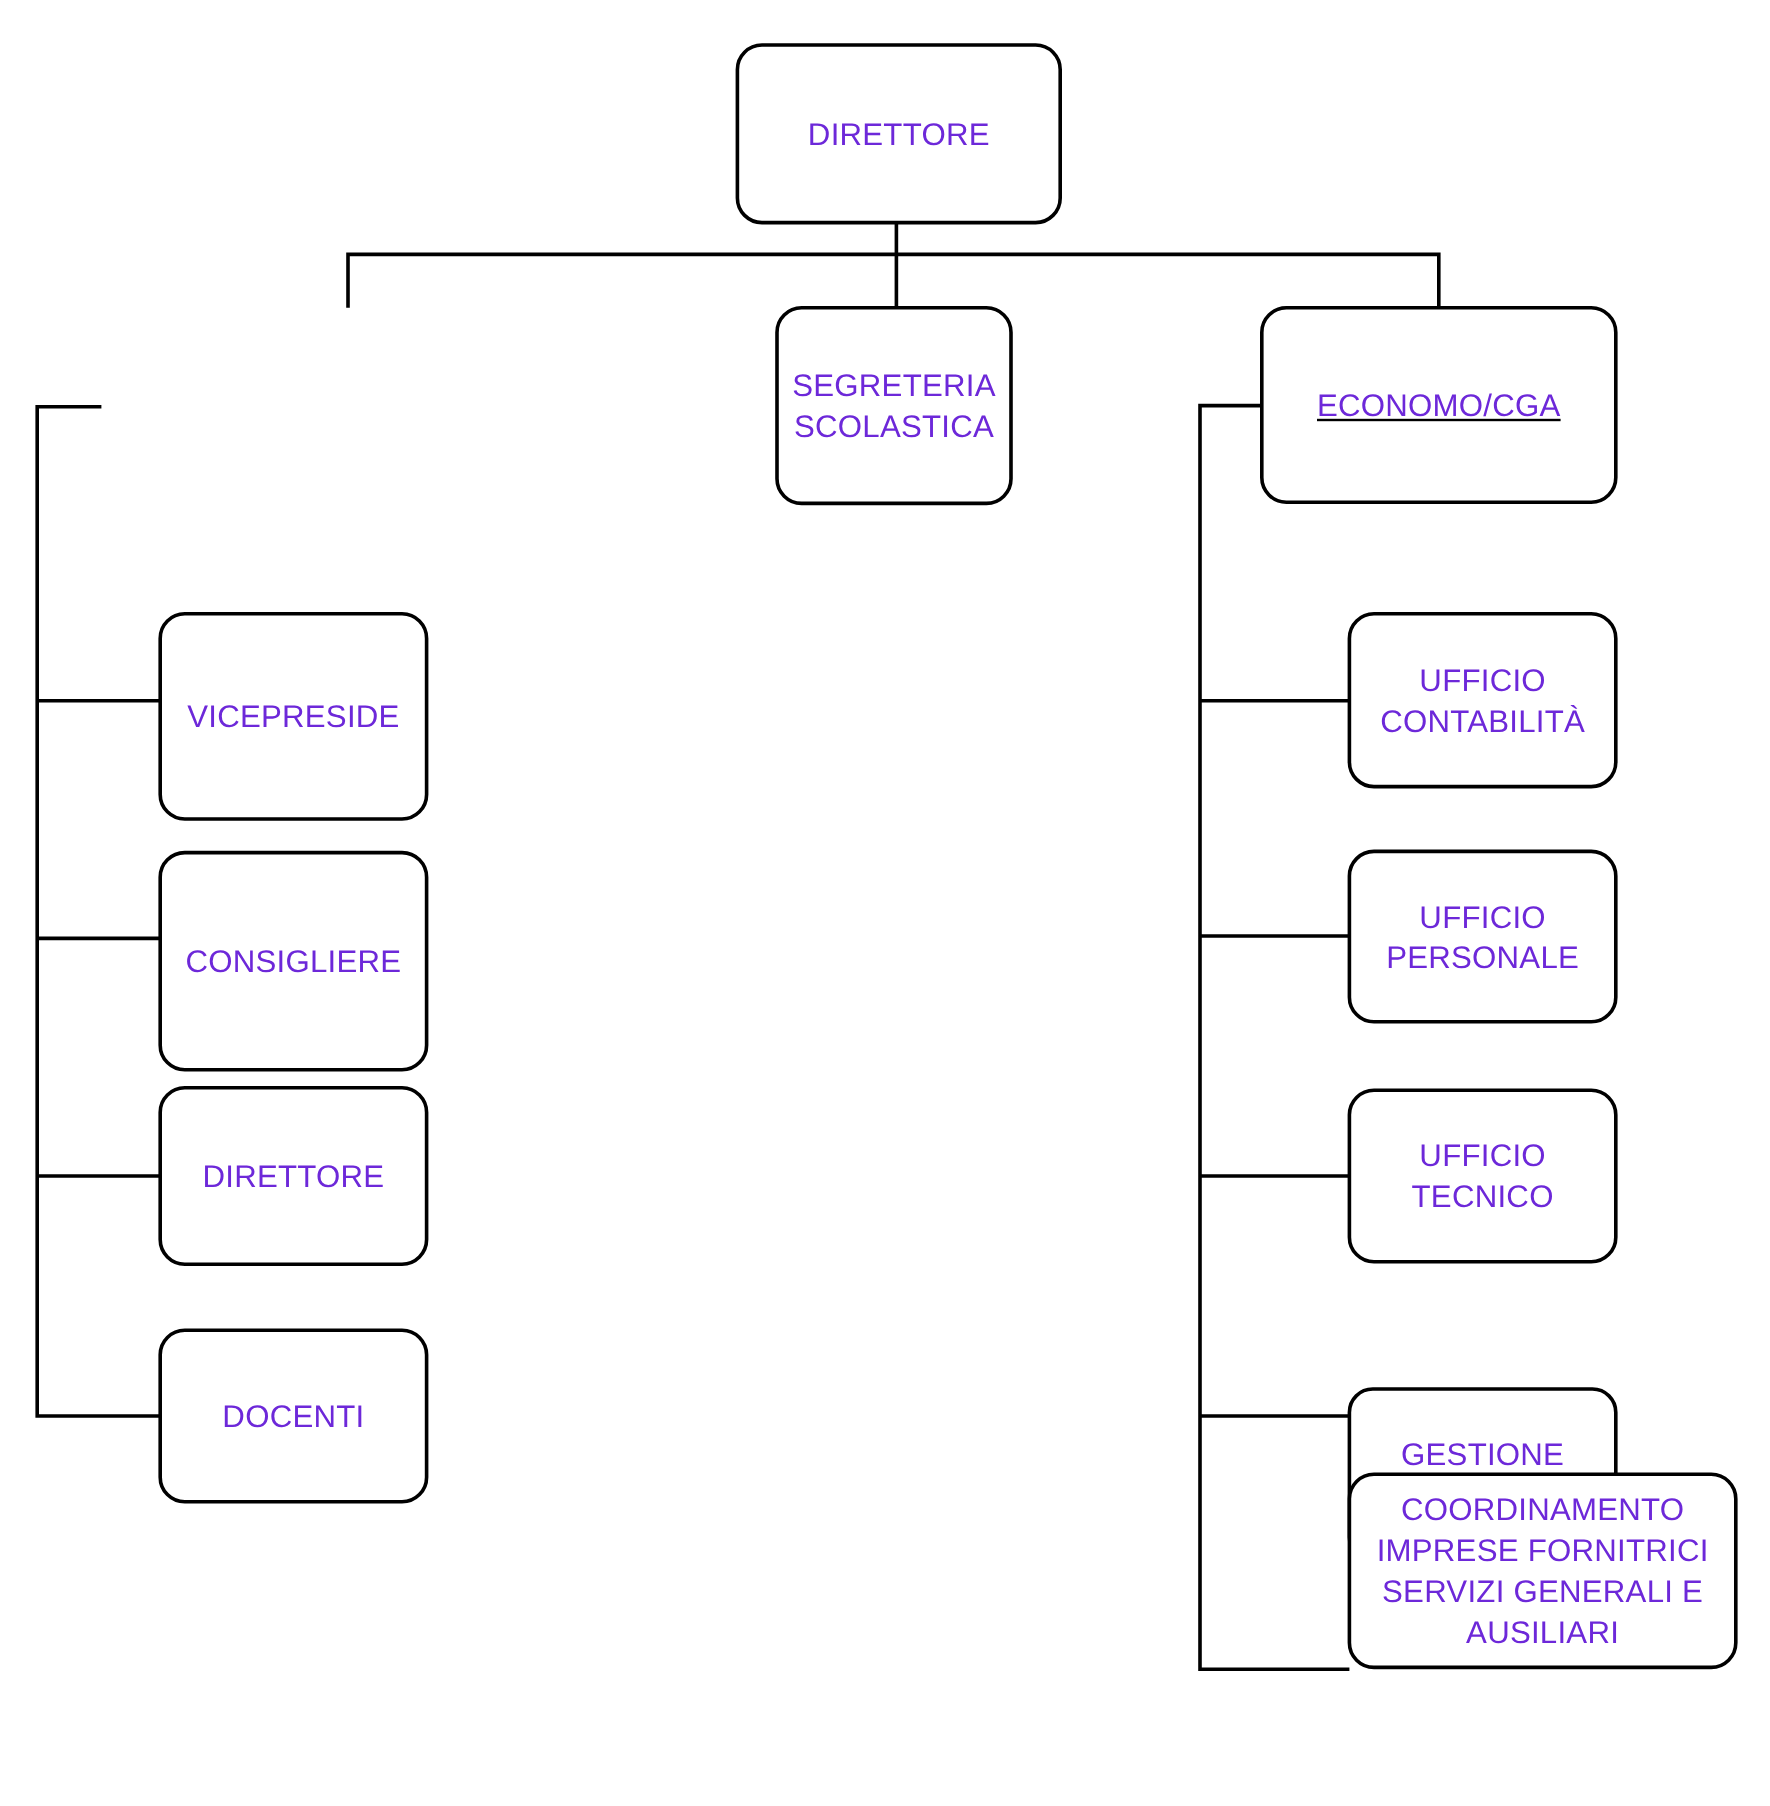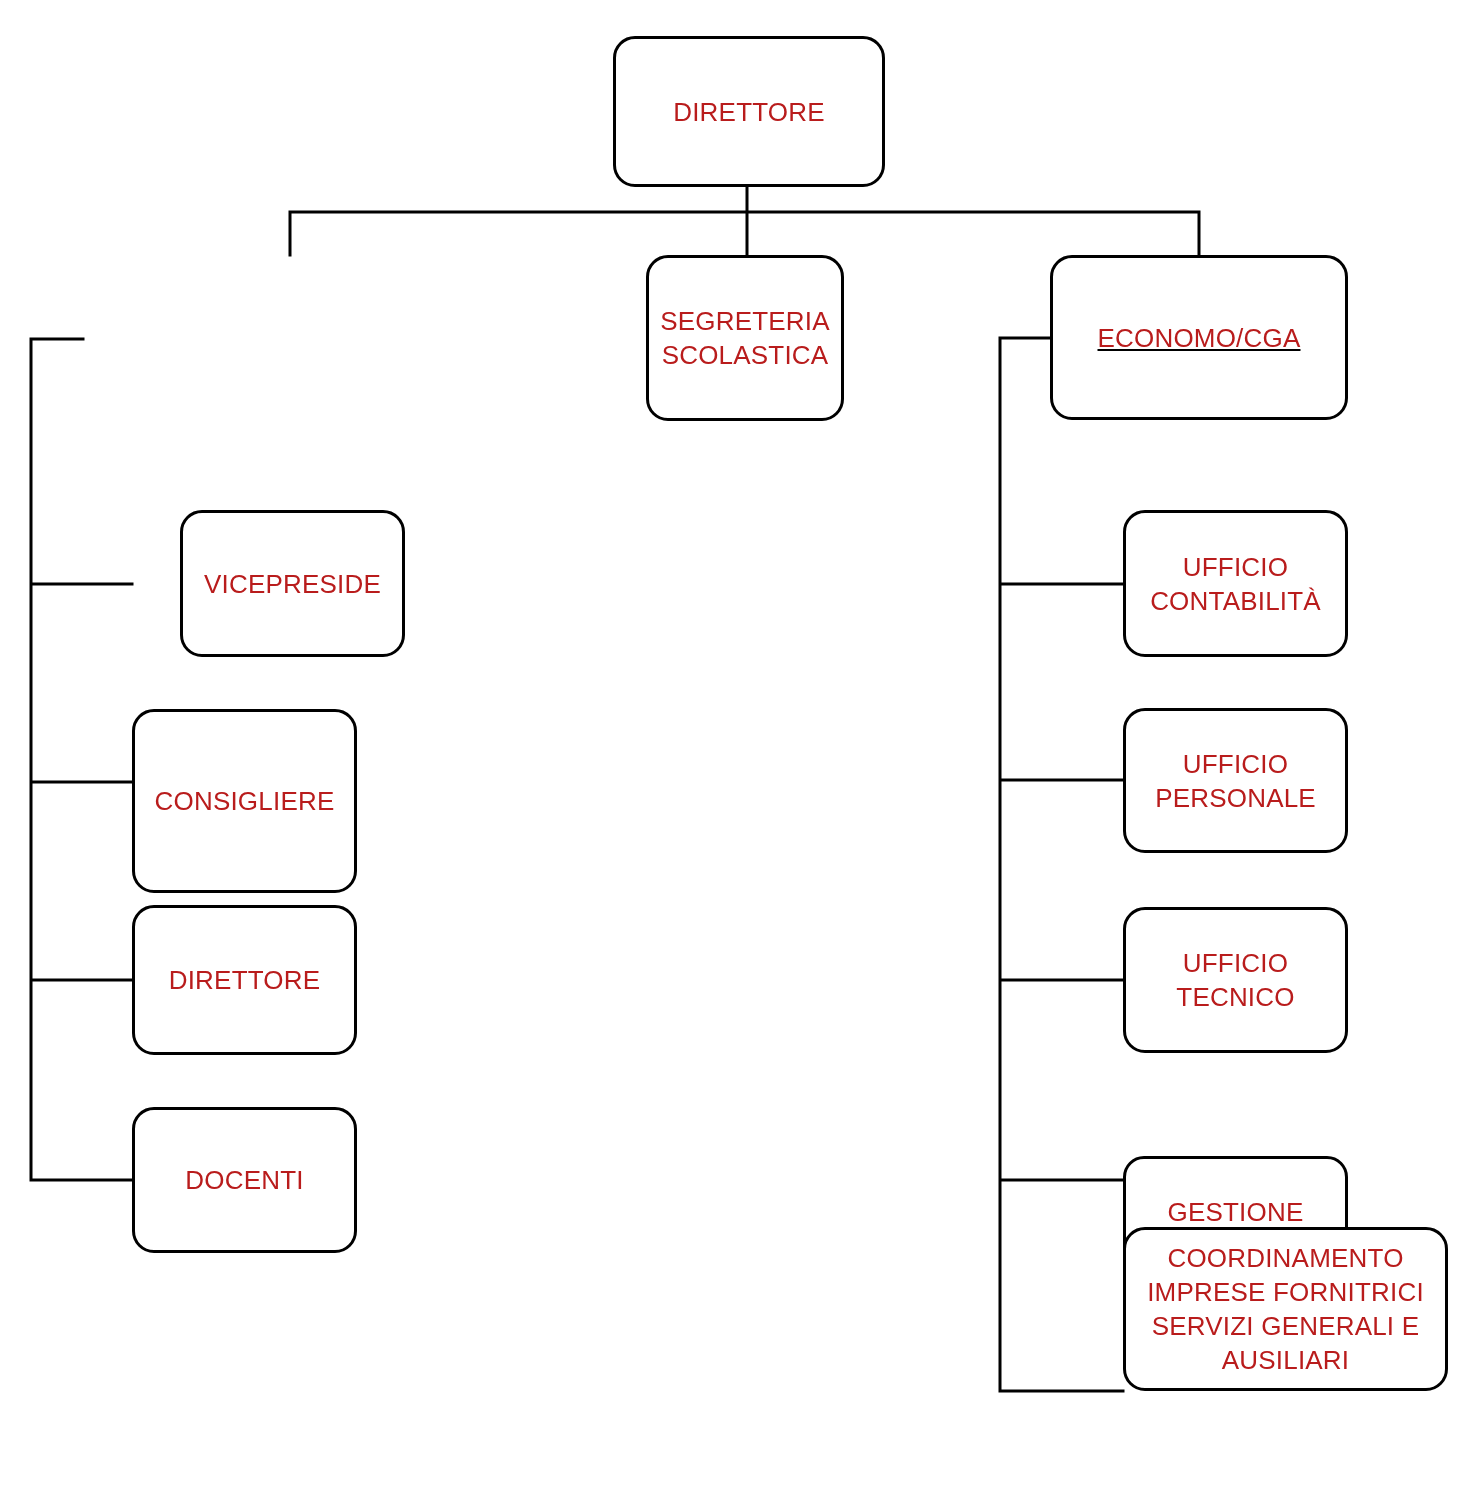--- a/index.html
+++ b/index.html
@@ -34,32 +34,32 @@
     border: 3px solid #000000;
     border-radius: 22px;
     background: #ffffff;
     display: flex;
     align-items: center;
     justify-content: center;
     text-align: center;
     padding: 6px 10px;
   }
   .node-label {
-    color: #b91c1c;
+    color: #6d28d9;
     font-size: 26px;
     line-height: 34px;
     white-space: pre-line;
     letter-spacing: 0.2px;
   }
   
   .n-direttore     { left: 613px;  top: 36px;   width: 272px; height: 151px; }
   .n-coord         { left: 83px;   top: 255px;  width: 414px; height: 168px; }
   .n-segreteria    { left: 646px;  top: 255px;  width: 198px; height: 166px; }
   .n-economo       { left: 1050px; top: 255px;  width: 298px; height: 165px; text-decoration: underline; }
-  .n-vicepreside   { left: 132px;  top: 510px;  width: 225px; height: 147px; margin-left: 48px; }
+  .n-vicepreside   { left: 132px;  top: 510px;  width: 225px; height: 174px; }
   .n-consigliere   { left: 132px;  top: 709px;  width: 225px; height: 184px; }
   .n-catechista    { left: 132px;  top: 905px;  width: 225px; height: 150px; }
   .n-docenti       { left: 132px;  top: 1107px; width: 225px; height: 146px; }
   .n-contabilita   { left: 1123px; top: 510px;  width: 225px; height: 147px; }
   .n-personale     { left: 1123px; top: 708px;  width: 225px; height: 145px; }
   .n-tecnico       { left: 1123px; top: 907px;  width: 225px; height: 146px; }
   .n-ambienti      { left: 1123px; top: 1156px; width: 225px; height: 146px; border-radius: 21px; }
   .n-coordinamento { left: 1123px; top: 1227px; width: 325px; height: 164px; justify-content: center; }
 </style>
 </head>

